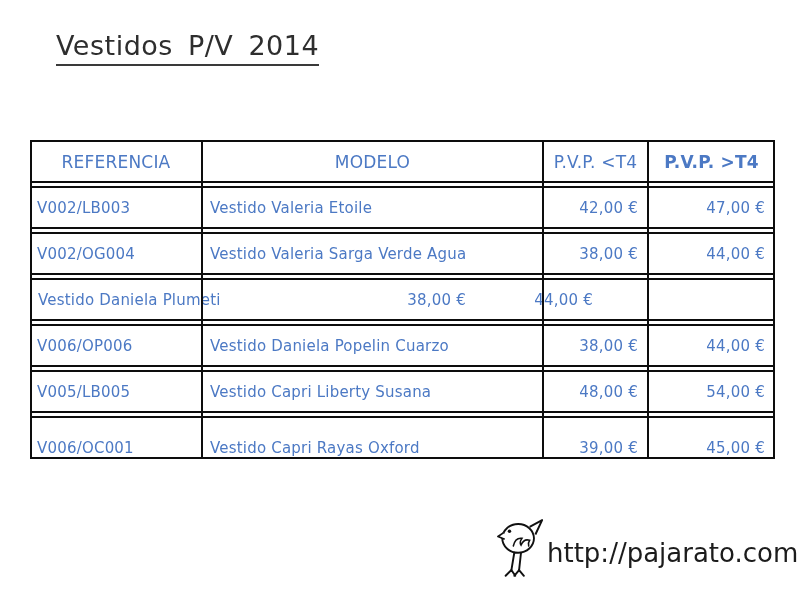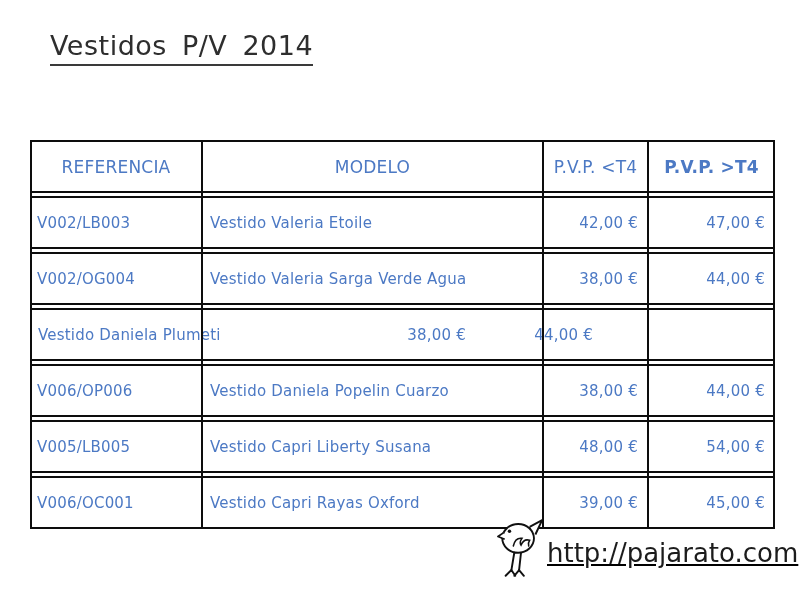--- a/index.html
+++ b/index.html
@@ -9,50 +9,50 @@
     height: 600px;
     background: #ffffff;
     font-family: "DejaVu Sans", "Liberation Sans", sans-serif;
     overflow: hidden;
     position: relative;
   }
 
   
   .page-title {
     position: absolute;
-    left: 50px;
+    left: 56px;
     top: 30px;
     font-size: 27px;
     letter-spacing: 0.5px;
     word-spacing: 6px;
     color: #2e2e2e;
     border-bottom: 2px solid #3a3a3a;
     padding-bottom: 3px;
     font-weight: 400;
   }
 
   
   .price-table {
     position: absolute;
     left: 30px;
     top: 140px;
     width: 745px;
   }
 
   .t-row {
     display: flex;
-    height: 53px;
+    height: 43px;
     box-sizing: border-box;
     border-top: 2px solid #0d0d0d;
     border-bottom: 2px solid #0d0d0d;
     margin-bottom: 3px;
     align-items: center;
     background: #ffffff;
   }
-  .t-row:last-child { margin-bottom: 0; }
+  .t-row:last-child { margin-bottom: 0; align-items: flex-end; }
 
   .t-cell {
     box-sizing: border-box;
     color: #4c79c4;
     font-size: 15px;
     letter-spacing: 0.2px;
     overflow: hidden;
     white-space: nowrap;
   }
   .c-ref    { width: 172px; padding-left: 7px; }
@@ -81,21 +81,20 @@
   .v3 { left: 617px; }
   .v4 { right: 0; }
 
   
   .footer-mark {
     position: absolute;
     left: 497px;
     top: 514px;
     display: flex;
     align-items: flex-end;
-    text-decoration: underline;
   }
   .bird { width: 48px; height: 66px; margin-right: 2px; }
   .site-url {
     color: #1c1c1c;
     font-size: 26px;
     letter-spacing: 0px;
     line-height: 1;
     padding-bottom: 14px;
   }
 </style>

